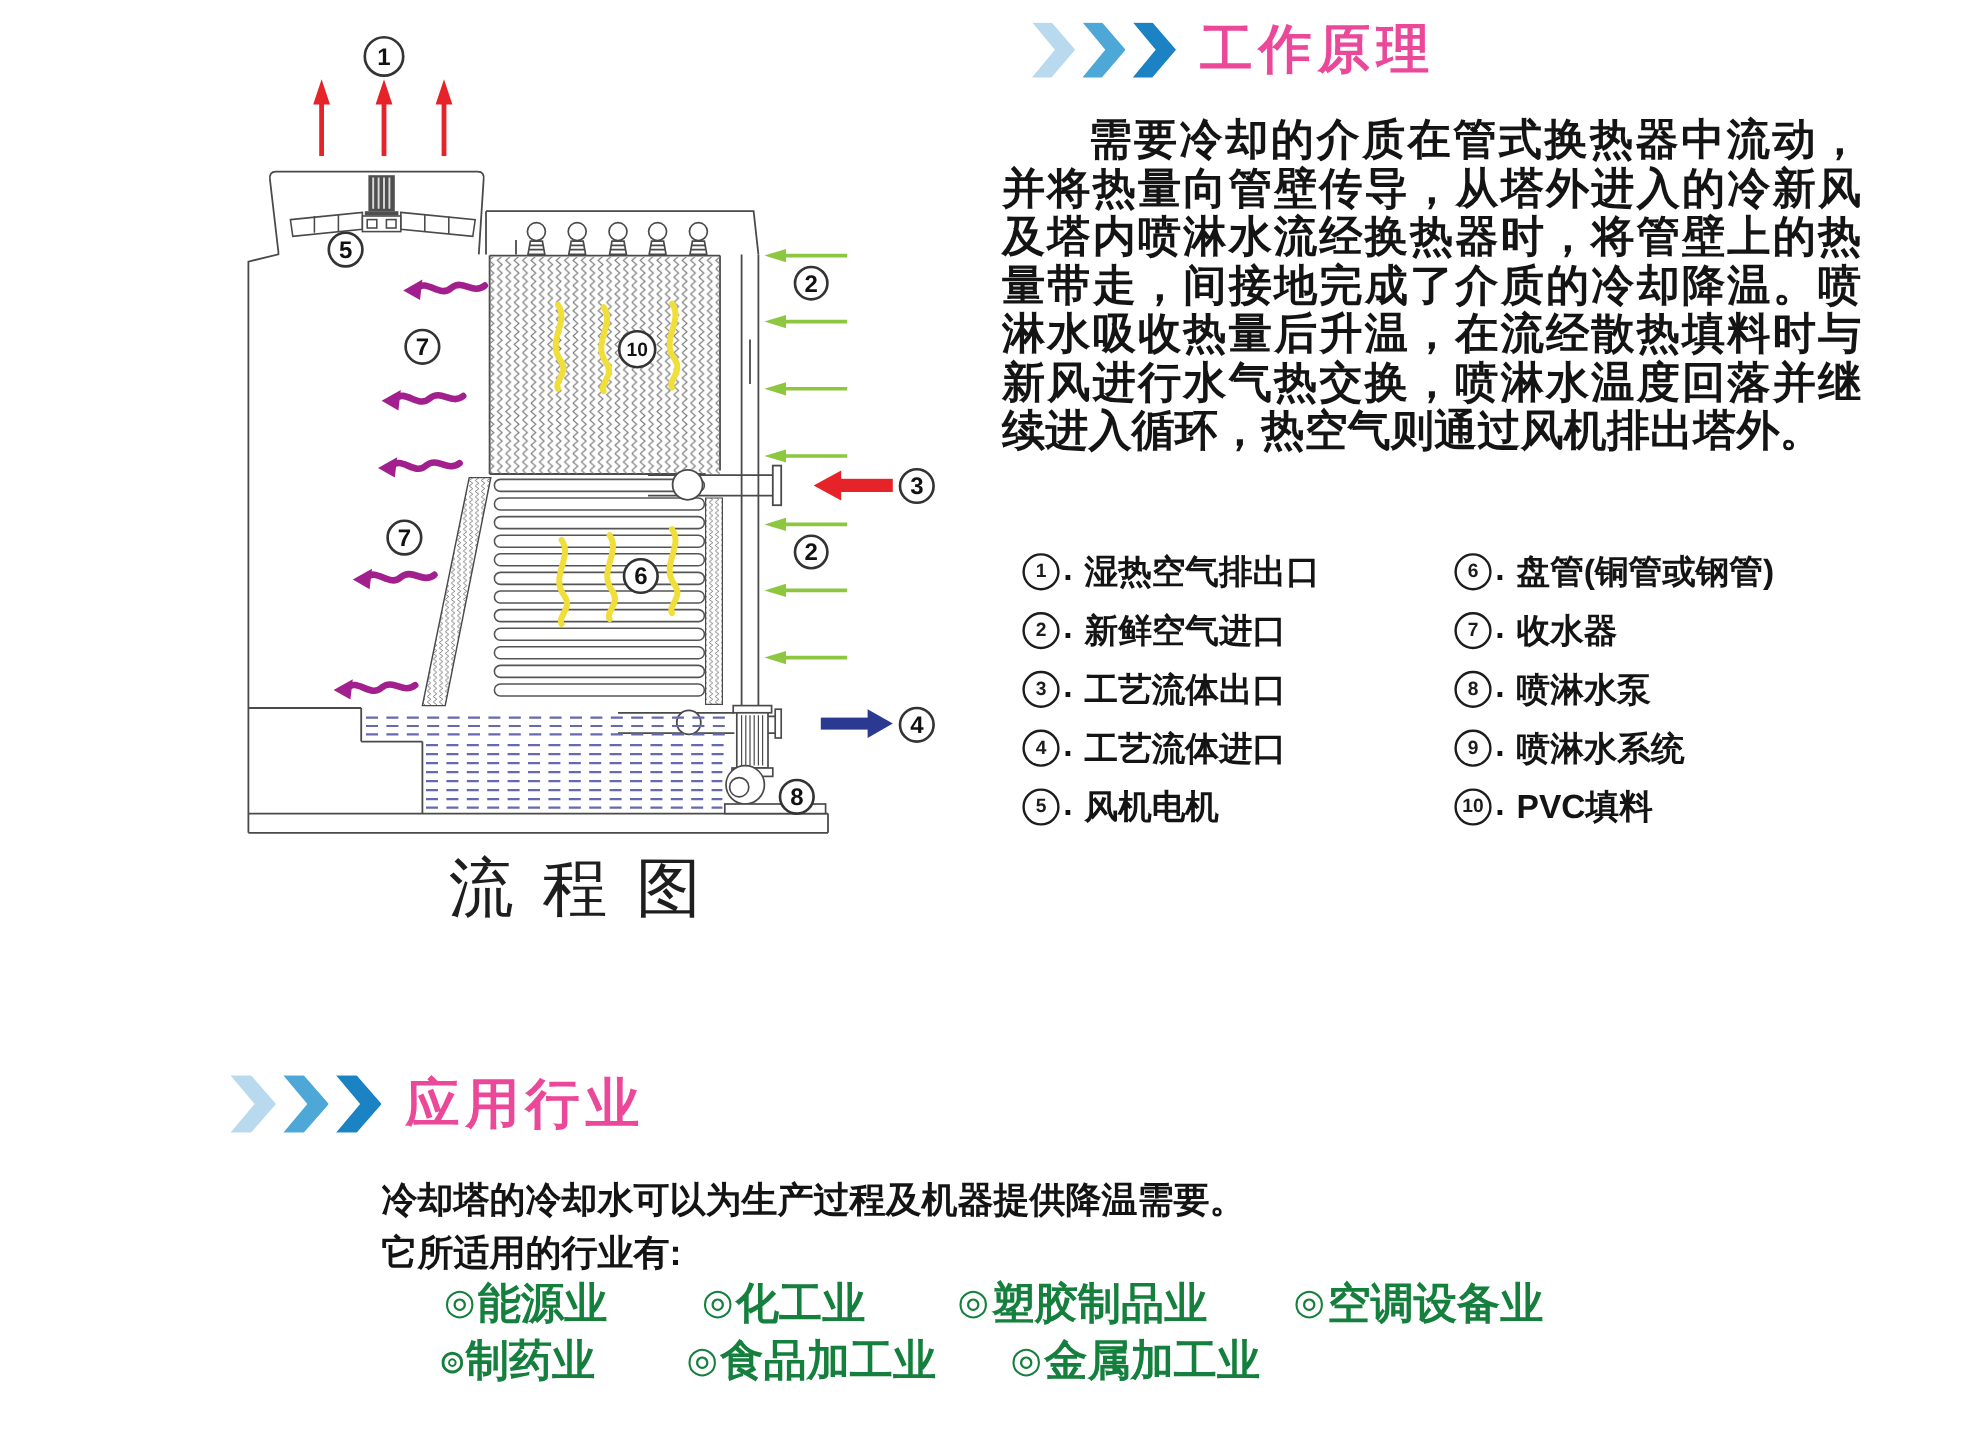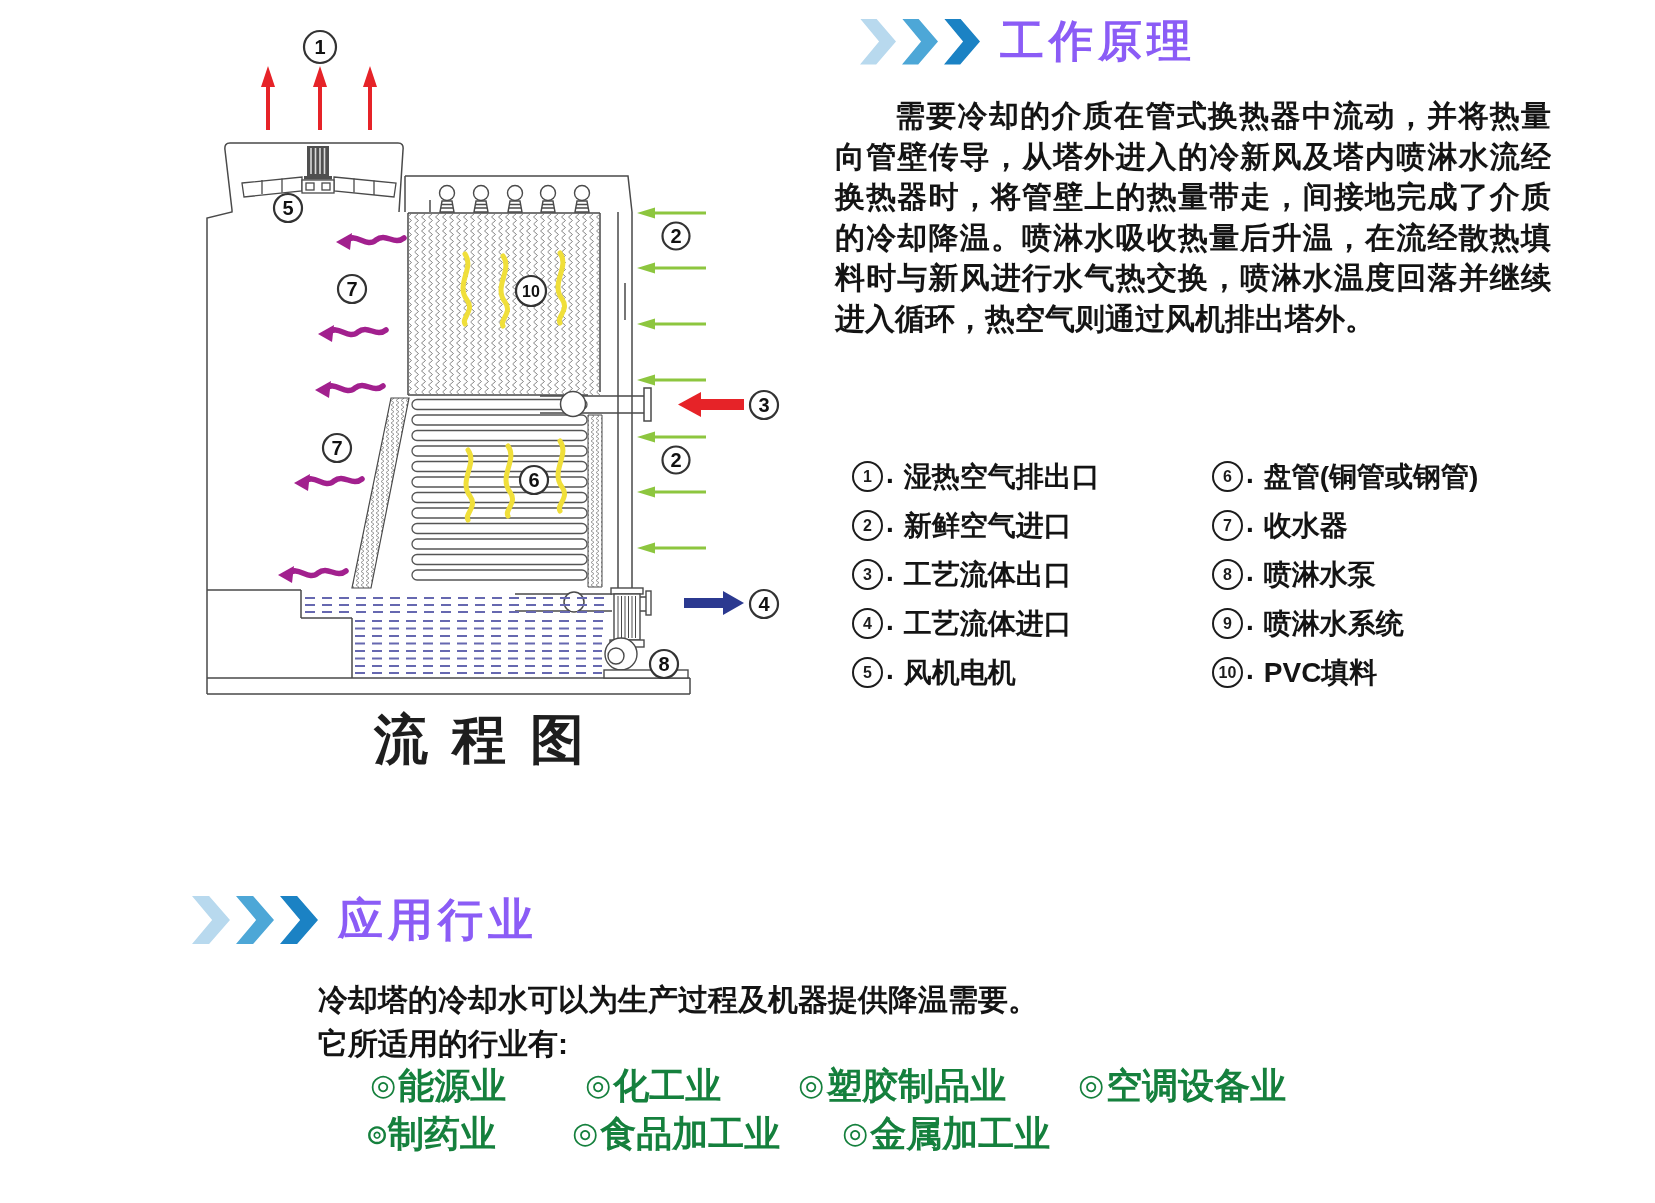--- a/index.html
+++ b/index.html
@@ -6,34 +6,34 @@
   body{
     width:1655px;height:1203px;position:relative;background:#ffffff;
     font-family:"Liberation Sans","DejaVu Sans",sans-serif;color:#111;
     overflow:hidden;
   }
   .abs{position:absolute;}
   
   .sec-head{display:flex;align-items:center;}
   .chev{width:36px;height:46px;margin-right:6px;
     clip-path:polygon(0% 0%,45% 0%,100% 50%,45% 100%,0% 100%,53% 50%);}
-  .sec-title{font-size:44px;font-weight:700;letter-spacing:5px;margin-left:14px;color:#8b5cf6;white-space:nowrap;}
-  
-  .para{width:716px;font-size:30px;line-height:40.5px;font-weight:600;
+  .sec-title{font-size:44px;font-weight:700;letter-spacing:5px;margin-left:14px;color:#ec4899;white-space:nowrap;}
+  
+  .para{width:716px;font-size:36px;line-height:40.5px;font-weight:600;
     text-align:justify;text-indent:2em;color:#141414;}
   
   .legend-col{display:flex;flex-direction:column;}
   .legend-row{height:49px;display:flex;align-items:center;white-space:nowrap;}
   .num{width:27px;height:27px;border:2.5px solid #1c1c1c;border-radius:50%;
     display:inline-flex;align-items:center;justify-content:center;
     font-size:16px;font-weight:700;flex-shrink:0;color:#1c1c1c;letter-spacing:0;}
   .ldot{font-size:28px;font-weight:700;margin:0 10px 6px 3px;}
   .llabel{font-size:28px;font-weight:600;color:#141414;text-align:right;}
   
-  .caption{font-size:54px;font-weight:700;letter-spacing:24px;color:#1e1e1e;white-space:nowrap;}
+  .caption{font-size:54px;font-weight:400;letter-spacing:24px;color:#1e1e1e;white-space:nowrap;}
   
   .intro{font-size:30px;font-weight:600;color:#141414;white-space:nowrap;}
   .ind{font-size:36px;font-weight:600;color:#15803d;white-space:nowrap;}
   .ind .bullet{font-size:30px;vertical-align:3px;margin-right:2px;}
 </style>
 </head>
 <body>
 
 <svg class="abs" style="left:0;top:0;" width="820" height="780" viewBox="0 0 820 780">
   <defs>

